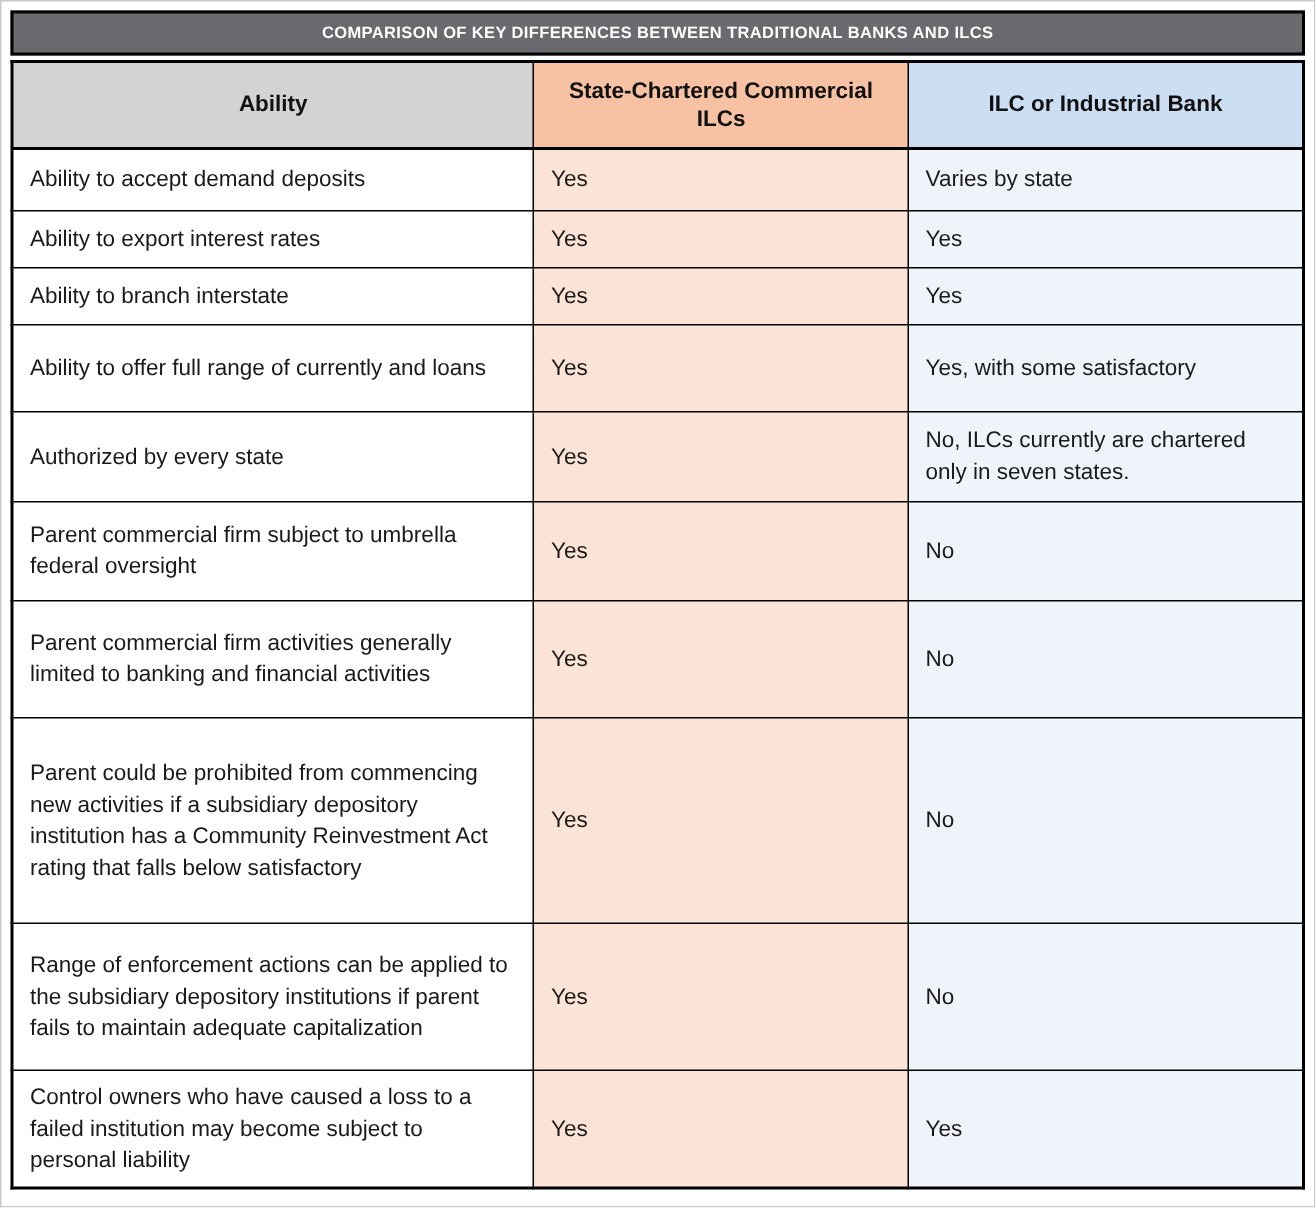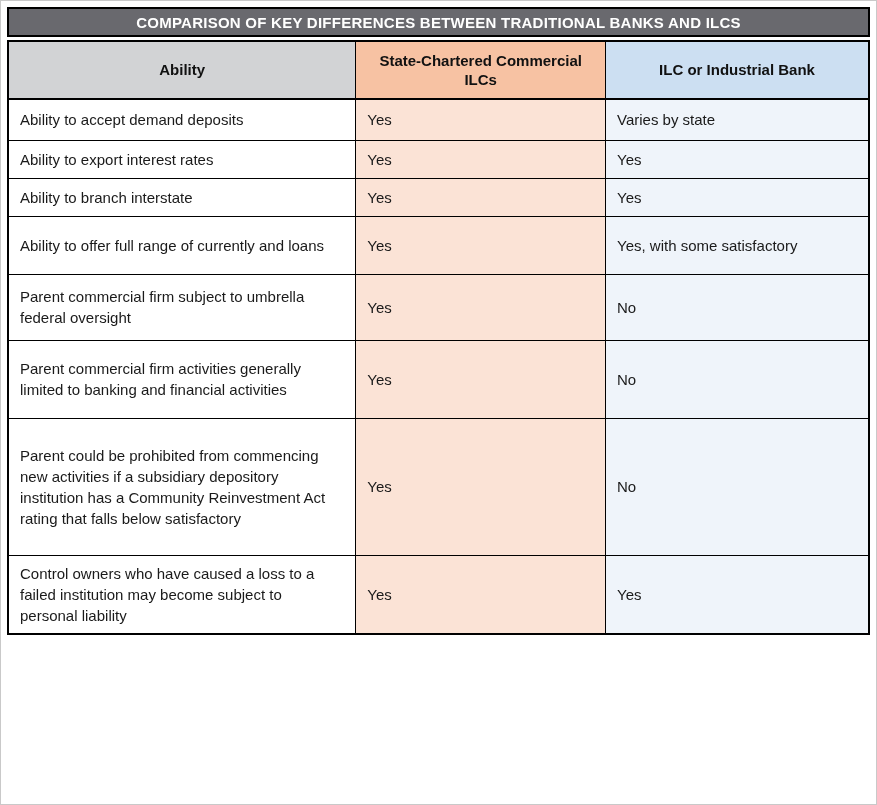--- a/index.html
+++ b/index.html
@@ -25,21 +25,21 @@
     background: #69696e;
     border: 2px solid #000000;
     display: flex;
     align-items: center;
     justify-content: center;
     margin-bottom: 3px;
   }
   .title-bar span {
     color: #ffffff;
     font-weight: bold;
-    font-size: 15px;
+    font-size: 11px;
     letter-spacing: 0.25px;
     white-space: nowrap;
   }
   
   table.cmp {
     width: 100%;
     border-collapse: collapse;
     table-layout: fixed;
     border: 2px solid #000000;
     font-size: 15px;
@@ -123,35 +123,45 @@
       <tr class="r2">
         <td class="powers">Ability to branch interstate</td>
         <td class="bank">Yes</td>
         <td class="ilc">Yes</td>
       </tr>
       <tr class="r3">
         <td class="powers">Ability to offer full range of currently and loans</td>
         <td class="bank">Yes</td>
         <td class="ilc">Yes, with some satisfactory</td>
       </tr>
+      <tr class="r4">
+        <td class="powers">Authorized by every state</td>
+        <td class="bank">Yes</td>
+        <td class="ilc">No, ILCs currently are chartered only in seven states.</td>
+      </tr>
       <tr class="r5">
         <td class="powers">Parent commercial firm subject to umbrella federal oversight</td>
         <td class="bank">Yes</td>
         <td class="ilc">No</td>
       </tr>
       <tr class="r6">
         <td class="powers">Parent commercial firm activities generally limited to banking and financial activities</td>
         <td class="bank">Yes</td>
         <td class="ilc">No</td>
       </tr>
       <tr class="r7">
         <td class="powers">Parent could be prohibited from commencing new activities if a subsidiary depository institution has a Community Reinvestment Act rating that falls below satisfactory</td>
         <td class="bank">Yes</td>
         <td class="ilc">No</td>
       </tr>
+      <tr class="r8">
+        <td class="powers">Range of enforcement actions can be applied to the subsidiary depository institutions if parent fails to maintain adequate capitalization</td>
+        <td class="bank">Yes</td>
+        <td class="ilc">No</td>
+      </tr>
       <tr class="r9">
         <td class="powers">Control owners who have caused a loss to a failed institution may become subject to personal liability</td>
         <td class="bank">Yes</td>
         <td class="ilc">Yes</td>
       </tr>
     </tbody>
   </table>
 
 </div>
 

